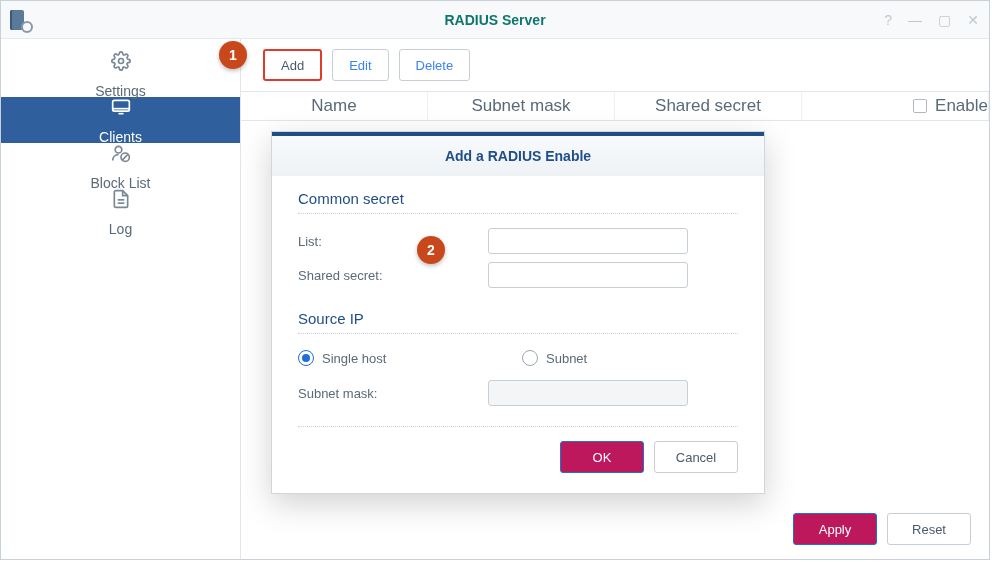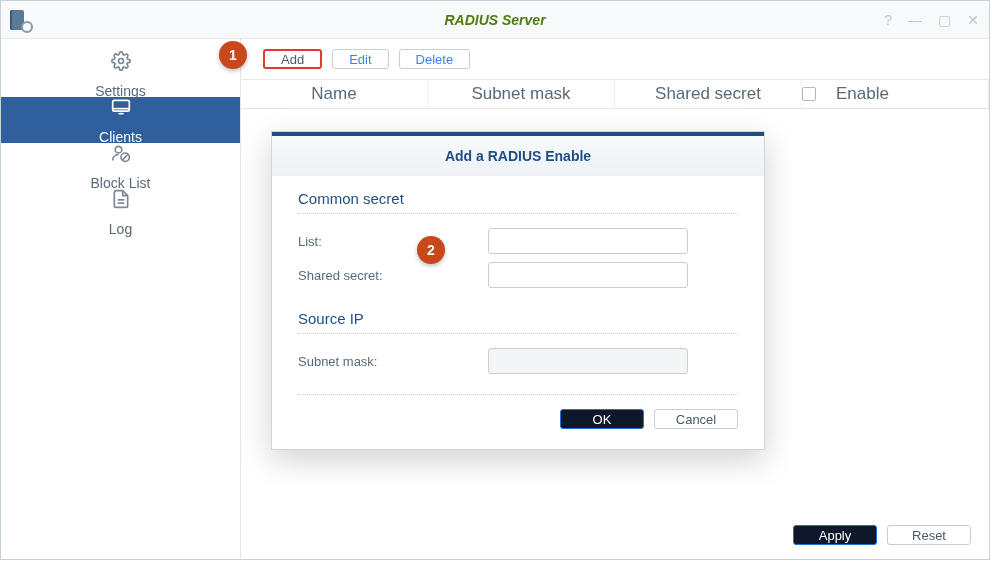--- a/index.html
+++ b/index.html
@@ -3,39 +3,39 @@
 <meta charset="utf-8">
 <style>
   * { box-sizing: border-box; margin: 0; padding: 0; }
   html, body { width: 992px; height: 562px; font-family: -apple-system, "Helvetica Neue", Arial, sans-serif; font-size: 13px; color: #4a5a6a; background: #fff; }
   .window { width: 990px; height: 560px; border: 1px solid #c8d0d8; position: relative; background: #fff; }
   
   .titlebar { height: 38px; background: #f7f9fa; border-bottom: 1px solid #e5e9ec; display: flex; align-items: center; position: relative; }
   .titlebar .app-icon { width: 26px; height: 26px; margin-left: 6px; display: inline-block; position: relative; }
   .titlebar .app-icon .book { width: 14px; height: 20px; background: #5a7a9a; border-radius: 2px; position: absolute; top: 3px; left: 3px; box-shadow: inset 2px 0 0 #3a5a7a; }
   .titlebar .app-icon .gear { position: absolute; right: 0; bottom: 0; width: 12px; height: 12px; border: 2px solid #8a99a8; border-radius: 50%; background: #f7f9fa; }
-  .titlebar .title { position: absolute; left: 0; right: 0; text-align: center; font-size: 14px; color: #4d7c0f; font-weight: 600; pointer-events: none; font-style: italic; }
+  .titlebar .title { position: absolute; left: 0; right: 0; text-align: center; font-size: 14px; color: #0f766e; font-weight: 600; pointer-events: none; }
   .titlebar .win-controls { position: absolute; right: 10px; top: 0; height: 100%; display: flex; align-items: center; gap: 16px; color: #c0c8d0; }
   .titlebar .win-controls span { font-size: 14px; cursor: default; line-height: 1; }
   
   .body { position: absolute; top: 38px; bottom: 0; left: 0; right: 0; display: flex; }
   .sidebar { width: 240px; border-right: 1px solid #e2e6ea; padding-top: 12px; }
   .side-item { display: flex; align-items: center; gap: 12px; padding: 0 14px; height: 46px; cursor: pointer; color: #5a6a78; font-size: 14px; flex-direction: column; }
   .side-item.active { background: #2f5f9c; color: #fff; }
   .side-item .icon { width: 22px; height: 22px; display: flex; align-items: center; justify-content: center; color: #7a8896; }
   .side-item.active .icon { color: #fff; }
   .main { flex: 1; position: relative; }
   .toolbar { padding: 10px 16px 10px 22px; display: flex; gap: 10px; }
-  .btn { height: 20px; padding: 0 16px; background: #fff; border: 1px solid #c7ced6; border-radius: 3px; color: #4a5a6a; font-size: 13px; cursor: pointer; }
+  .btn { height: 32px; padding: 0 16px; background: #fff; border: 1px solid #c7ced6; border-radius: 3px; color: #4a5a6a; font-size: 13px; cursor: pointer; }
   .btn.disabled { color: #3b82f6; cursor: default; text-align: right; }
-  .btn.primary { background: #0f172a; border-color: #1e6fd6; color: #fff; }
+  .btn.primary { background: #be185d; border-color: #1e6fd6; color: #fff; }
   .btn.outline-red { border: 2px solid #e03a2a; }
   .table-header { display: flex; border-top: 1px solid #e2e6ea; border-bottom: 1px solid #e2e6ea; height: 30px; }
   .table-header .th { flex: 1; display: flex; align-items: center; justify-content: center; font-size: 17px; color: #5a6a78; border-right: 1px solid #eef1f4; }
-  .table-header .th.enable { justify-content: flex-start; gap: 20px; }
+  .table-header .th.enable { justify-content: flex-end; gap: 8px; }
   .checkbox { width: 14px; height: 14px; border: 1px solid #b0b8c0; border-radius: 2px; display: inline-block; }
   
   .dialog-wrap { position: absolute; top: 92px; left: 30px; width: 494px; box-shadow: 0 10px 30px rgba(0,0,0,0.18); border: 1px solid #d0d6dc; background: #fff; }
   .dialog-wrap .topbar { height: 4px; background: #1f4e87; }
   .dialog-head { height: 40px; background: linear-gradient(#f8fafc,#eef2f5); display: flex; align-items: center; justify-content: center; position: relative; }
   .dialog-head .title { color: #1f4e87; font-weight: 600; font-size: 14px; }
   .dialog-body { padding: 14px 26px 10px 26px; }
   .section-title { color: #1f4e87; font-size: 15px; padding-bottom: 6px; border-bottom: 1px dotted #c8d0d8; margin-bottom: 10px; }
   .section-title.second { margin-top: 18px; }
   .form-row { display: flex; align-items: center; height: 34px; }
@@ -151,20 +151,32 @@
           <div class="form-row">
             <label>List:</label>
             <input type="text" value="" style="">
           </div>
           <div class="form-row">
             <label>Shared secret:</label>
             <input type="text" value="" style="">
           </div>
 
           <div class="section-title second">Source IP</div>
+          <div class="radio-row">
+            <div class="opt">
+              <span class="radio checked">
+                  <span class="dot"></span>
+                </span>
+              <span>Single host</span>
+            </div>
+            <div class="opt">
+              <span class="radio"></span>
+              <span>Subnet</span>
+            </div>
+          </div>
           <div class="form-row">
             <label>Subnet mask:</label>
             <input type="text" disabled="" value="" style="">
           </div>
 
           <div class="dialog-footer">
             <button class="btn primary">OK</button>
             <button class="btn">Cancel</button>
           </div>
         </div>

